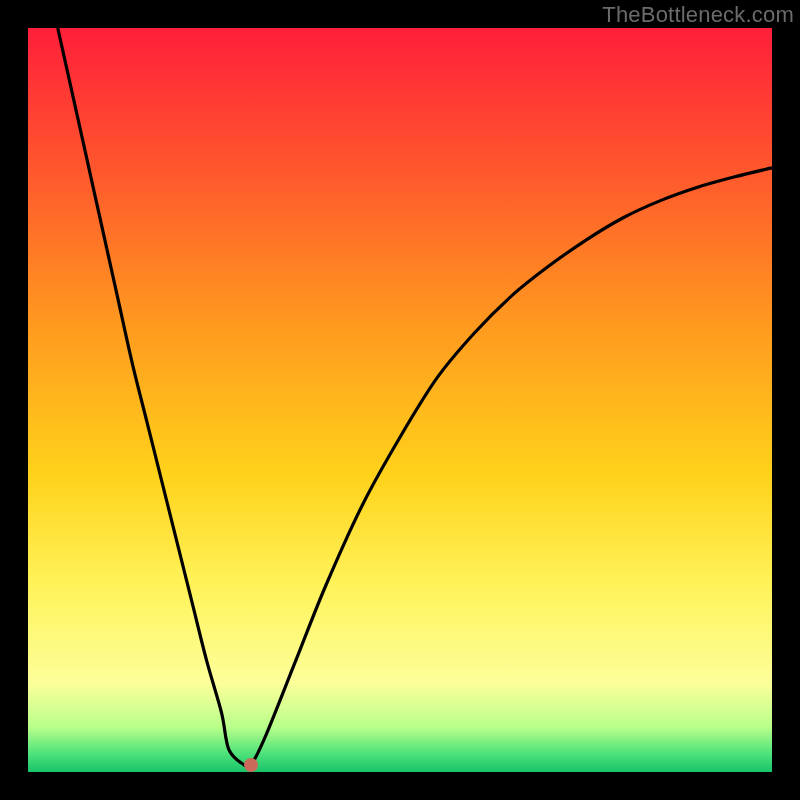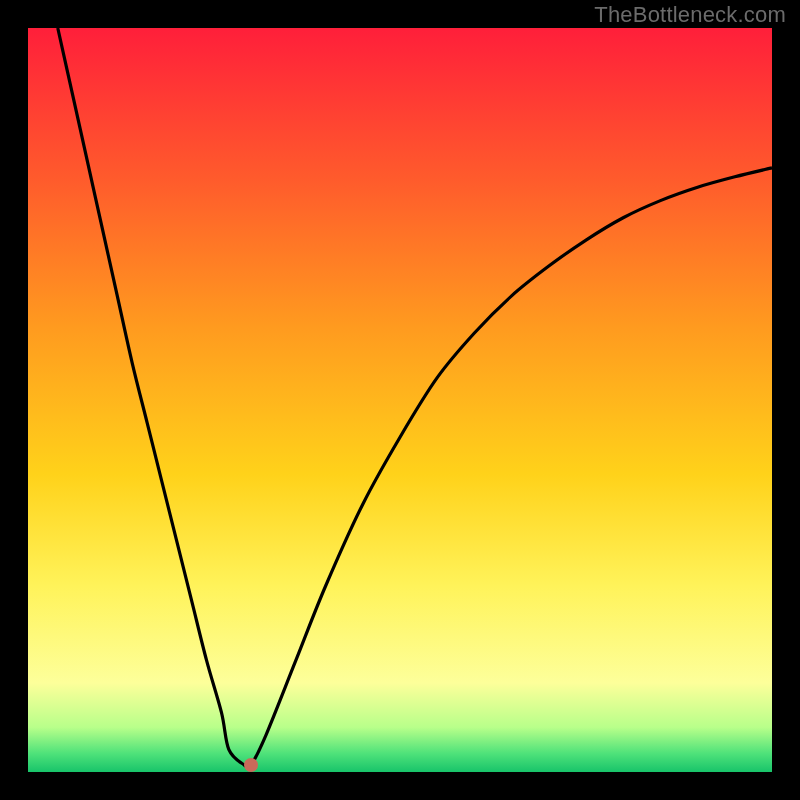--- a/index.html
+++ b/index.html
@@ -13,21 +13,21 @@
   }
   .frame {
     position: relative;
     width: 800px;
     height: 800px;
     background: #000;
   }
   .attribution {
     position: absolute;
     top: 2px;
-    right: 14px;
+    right: 6px;
     color: #6b6b6b;
     font-size: 22px;
     font-weight: 400;
     letter-spacing: 0.2px;
     user-select: none;
   }
   .plot {
     position: absolute;
     left: 28px;
     top: 28px;

